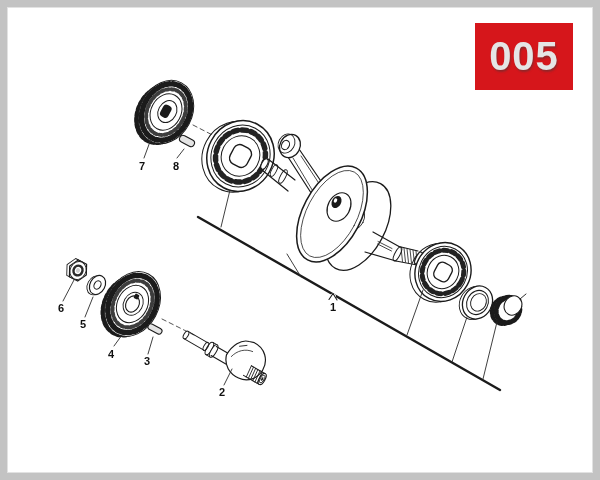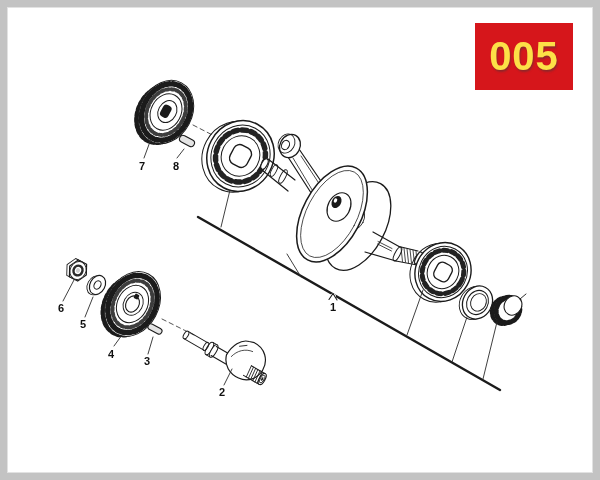--- a/index.html
+++ b/index.html
@@ -13,21 +13,21 @@
     position:absolute; left:0; top:0; width:600px; height:480px;
     box-sizing:border-box;
     border:7px solid #c3c3c3;
     box-shadow:inset 0 0 0 1px #e2e2e2;
     background:#ffffff;
   }
   .badge{
     position:absolute; left:475px; top:23px;
     width:98px; height:67px;
     background:#d6161b;
-    color:#fde047;
+    color:#e5e5e5;
     font-size:40px; font-weight:bold; letter-spacing:1px;
     display:flex; align-items:center; justify-content:center;
     text-shadow:1px 2px 2px rgba(60,60,60,0.45);
   }
   .diagram-svg{
     position:absolute; left:0; top:0;
   }
   .part-label{
     position:absolute;
     transform:translate(-50%,-50%);

